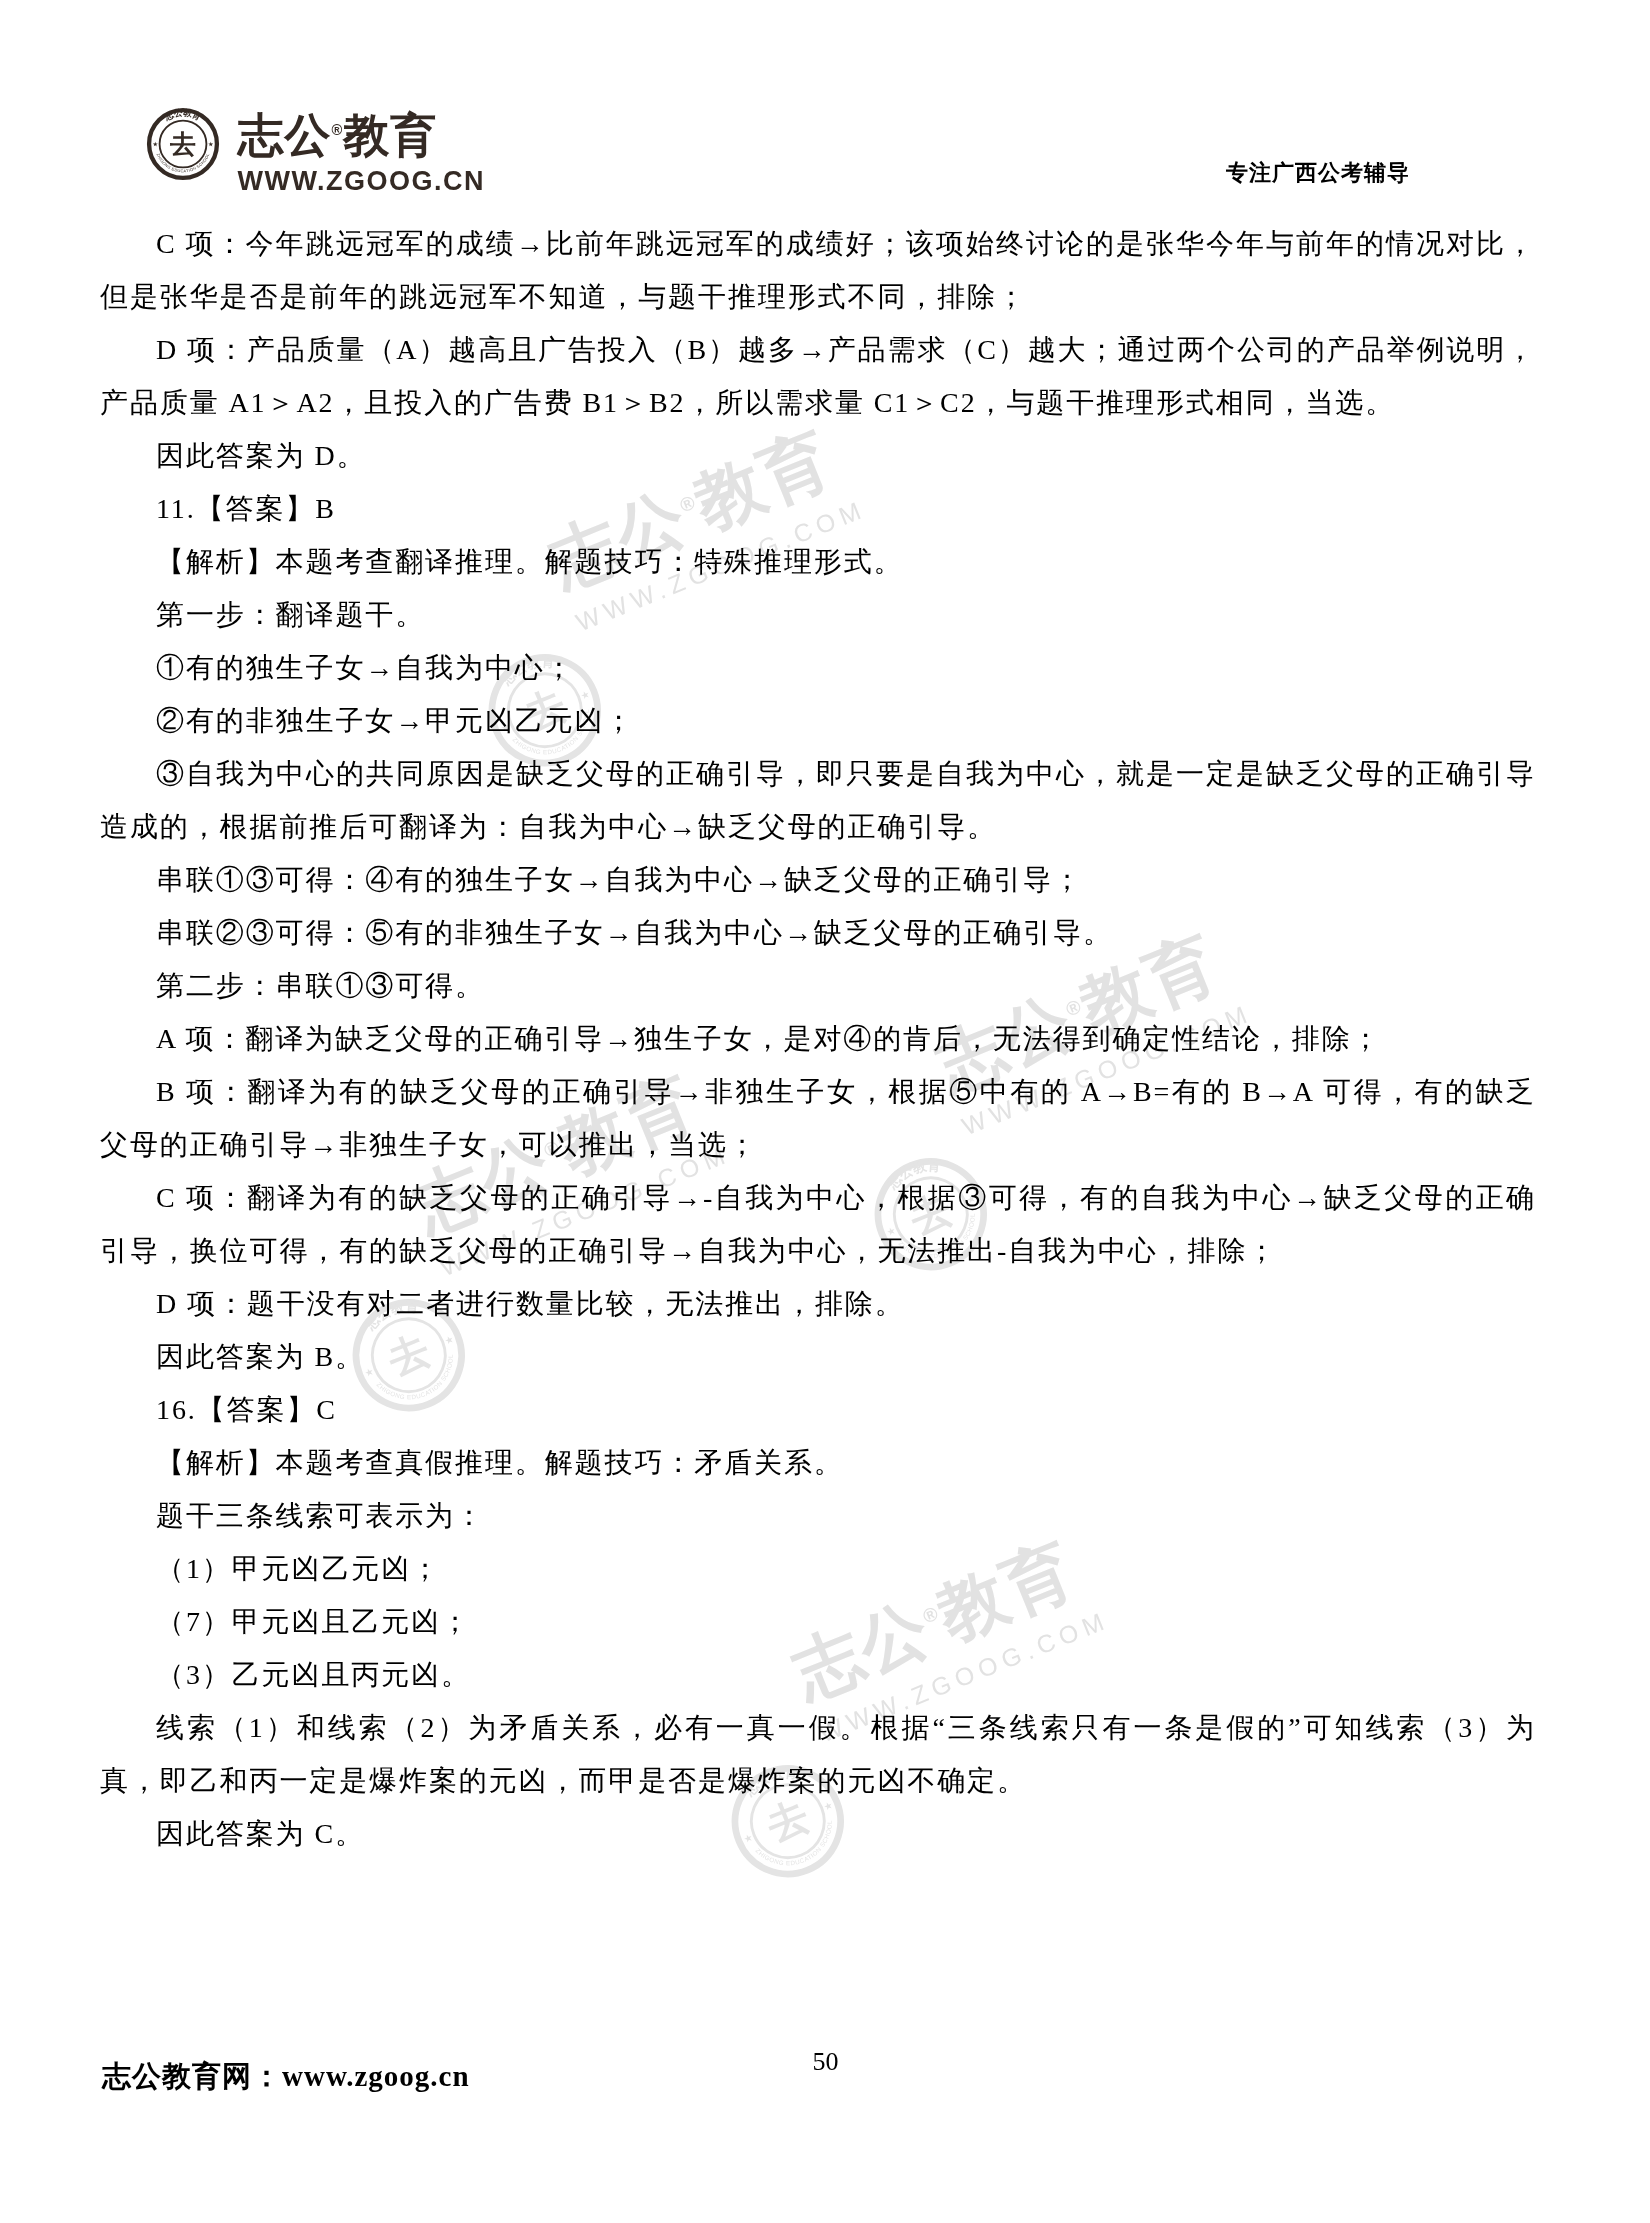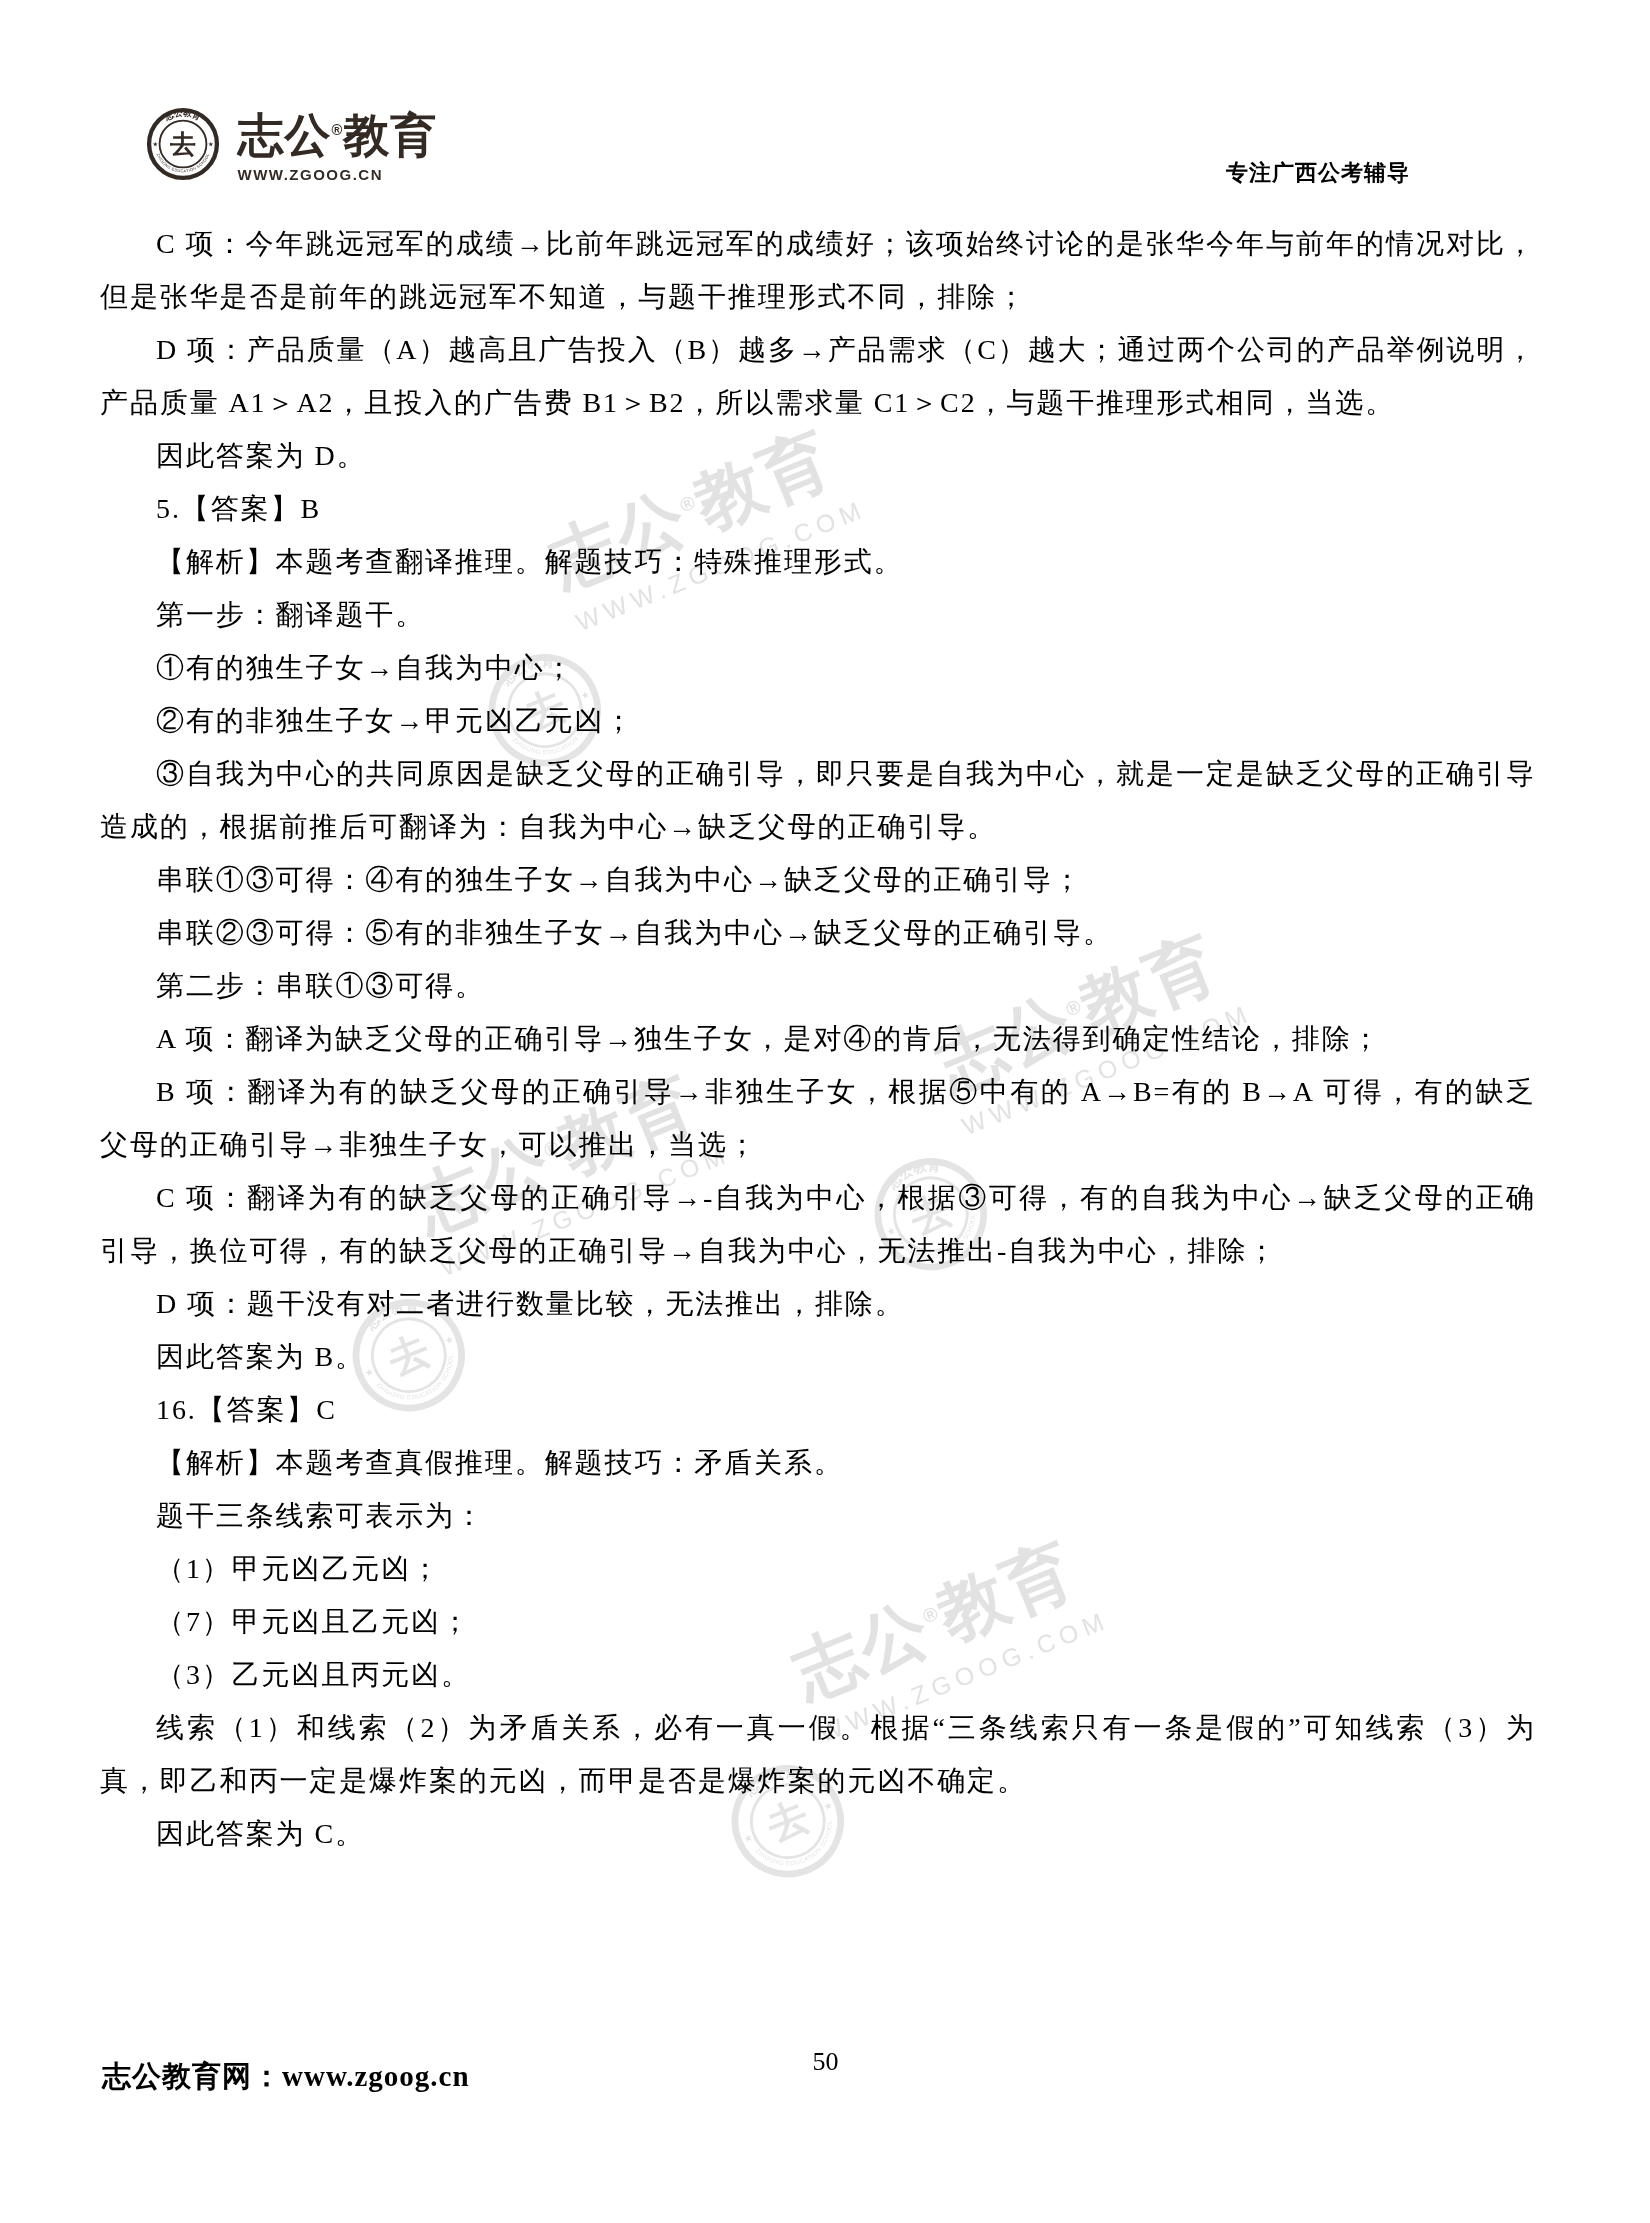--- a/index.html
+++ b/index.html
@@ -38,21 +38,21 @@
     font-size:25px; letter-spacing:5.8px; margin-top:15.5px;
     white-space:nowrap; color:#e2e2e2;
   }
 
   
   .header-logo { position:absolute; left:146px; top:107px; display:flex; z-index:3; color:#342a24; }
   .seal-header { width:74px; height:74px; color:#342a24; flex:0 0 auto; }
   .logo-text { margin-left:17.5px; font-family:"Liberation Sans","DejaVu Sans",sans-serif; }
   .logo-brand { font-size:46px; font-weight:bold; line-height:1; margin-top:4.9px; letter-spacing:1px; white-space:nowrap; }
   .logo-brand .reg { font-size:14.6px; vertical-align:super; }
-  .logo-site { font-size:15px; letter-spacing:1.5px; margin-top:7.8px; font-weight:bold; white-space:nowrap; }
+  .logo-site { font-size:27px; letter-spacing:1.5px; margin-top:7.8px; font-weight:bold; white-space:nowrap; }
   .tagline {
     position:absolute; left:1226px; top:158px; z-index:3;
     font-size:22px; font-weight:bold; letter-spacing:1px; white-space:nowrap;
   }
 
   
   .content {
     position:absolute; left:100px; top:217px; width:1436px;
     font-size:28px; line-height:53px; letter-spacing:1.9px;
     text-align:justify; z-index:2;
@@ -139,21 +139,21 @@
       <div class="logo-brand"><span>志公</span><sup class="reg">®</sup><span>教育</span></div>
       <div class="logo-site">WWW.ZGOOG.CN</div>
     </div>
   </div>
   <div class="tagline">专注广西公考辅导</div>
 
   <div class="content">
     <p>C 项：今年跳远冠军的成绩→比前年跳远冠军的成绩好；该项始终讨论的是张华今年与前年的情况对比，但是张华是否是前年的跳远冠军不知道，与题干推理形式不同，排除；</p>
     <p>D 项：产品质量（A）越高且广告投入（B）越多→产品需求（C）越大；通过两个公司的产品举例说明，产品质量 A1＞A2，且投入的广告费 B1＞B2，所以需求量 C1＞C2，与题干推理形式相同，当选。</p>
     <p>因此答案为 D。</p>
-    <p>5.【答案】B</p>
+    <p>11.【答案】B</p>
     <p>【解析】本题考查翻译推理。解题技巧：特殊推理形式。</p>
     <p>第一步：翻译题干。</p>
     <p>①有的独生子女→自我为中心；</p>
     <p>②有的非独生子女→甲元凶乙元凶；</p>
     <p>③自我为中心的共同原因是缺乏父母的正确引导，即只要是自我为中心，就是一定是缺乏父母的正确引导造成的，根据前推后可翻译为：自我为中心→缺乏父母的正确引导。</p>
     <p>串联①③可得：④有的独生子女→自我为中心→缺乏父母的正确引导；</p>
     <p>串联②③可得：⑤有的非独生子女→自我为中心→缺乏父母的正确引导。</p>
     <p>第二步：串联①③可得。</p>
     <p>A 项：翻译为缺乏父母的正确引导→独生子女，是对④的肯后，无法得到确定性结论，排除；</p>
     <p>B 项：翻译为有的缺乏父母的正确引导→非独生子女，根据⑤中有的 A→B=有的 B→A 可得，有的缺乏父母的正确引导→非独生子女，可以推出，当选；</p>

